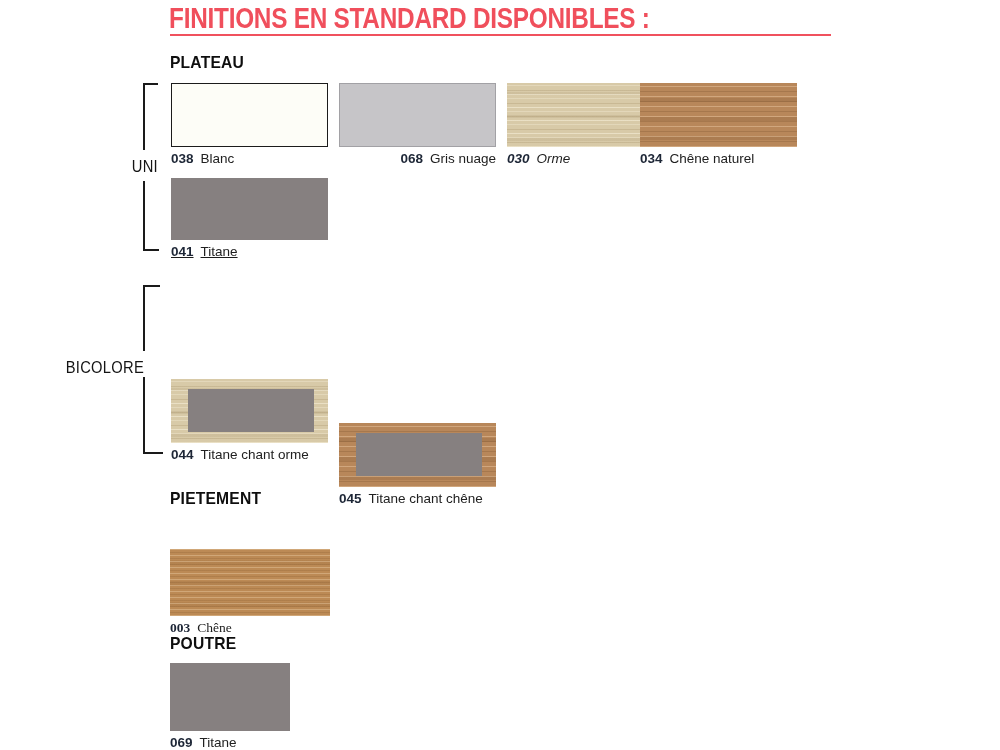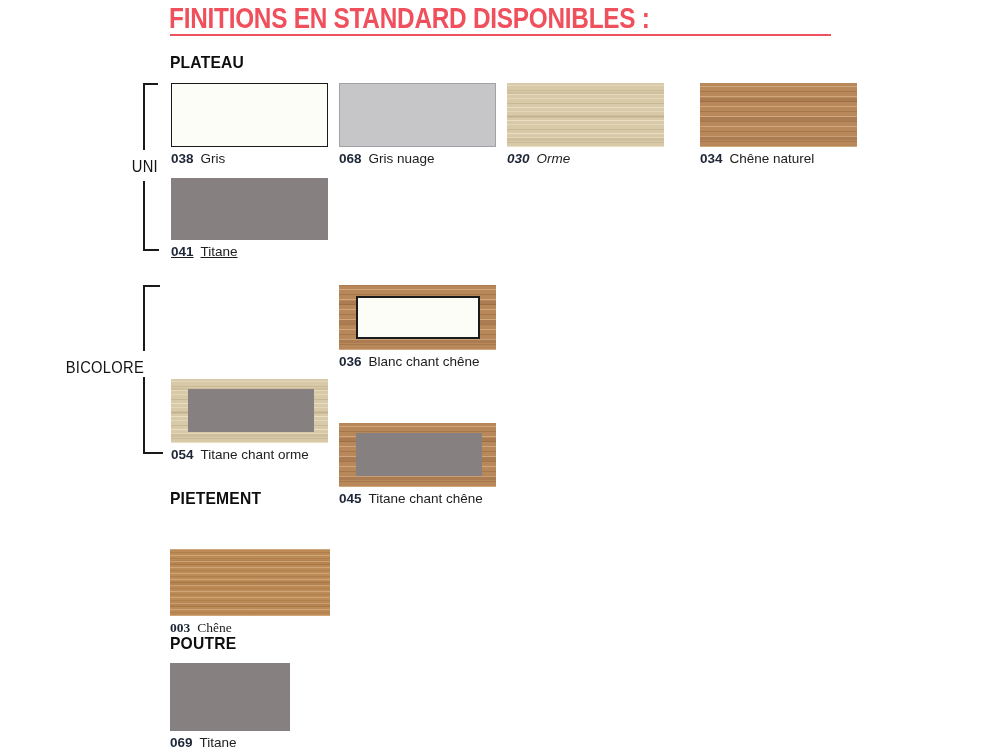--- a/index.html
+++ b/index.html
@@ -101,74 +101,66 @@
 
   <div class="bline" style="left:143px;top:83px;width:15px;height:1.5px;"></div>
   <div class="bline" style="left:143px;top:83px;width:1.5px;height:67px;"></div>
   <span class="group-label" style="left:118px;top:158px;width:40px;">UNI</span>
   <div class="bline" style="left:143px;top:181px;width:1.5px;height:69px;"></div>
   <div class="bline" style="left:143px;top:249px;width:16px;height:1.5px;"></div>
 
   <div class="swatch" style="left:171px;top:83px;">
     <div class="chip fill-blanc" style="width:157px;height:64px;"></div>
     <div class="swatch-label">
-      <span class="code">038</span><span class="name">Gris</span>
+      <span class="code">038</span><span class="name">Blanc</span>
     </div>
   </div>
 
-  <div class="swatch" style="left:339px;top:83px;">
+  <div class="swatch" style="left:339px;top:83px;text-align:right;">
     <div class="chip fill-gris" style="width:157px;height:64px;"></div>
     <div class="swatch-label">
       <span class="code">068</span><span class="name">Gris nuage</span>
     </div>
   </div>
 
   <div class="swatch" style="left:507px;top:83px;font-style:italic;">
     <div class="chip tex-orme" style="width:157px;height:64px;"></div>
     <div class="swatch-label">
       <span class="code">030</span><span class="name">Orme</span>
     </div>
   </div>
 
-  <div class="swatch" style="left:700px;top:83px;">
+  <div class="swatch" style="left:640px;top:83px;">
     <div class="chip tex-chene" style="width:157px;height:64px;"></div>
     <div class="swatch-label">
       <span class="code">034</span><span class="name">Chêne naturel</span>
     </div>
   </div>
 
   <div class="swatch" style="left:171px;top:178px;text-decoration:underline;">
     <div class="chip fill-titane" style="width:157px;height:62px;"></div>
     <div class="swatch-label">
       <span class="code">041</span><span class="name">Titane</span>
     </div>
   </div>
 
   <div class="bline" style="left:143px;top:285px;width:17px;height:1.5px;"></div>
   <div class="bline" style="left:143px;top:285px;width:1.5px;height:66px;"></div>
   <span class="group-label" style="left:58px;top:359px;width:86px;">BICOLORE</span>
   <div class="bline" style="left:143px;top:377px;width:1.5px;height:76px;"></div>
   <div class="bline" style="left:143px;top:452px;width:20px;height:1.5px;"></div>
 
 
-  <div class="swatch" style="left:339px;top:285px;">
-    <div class="chip tex-chene" style="width:157px;height:65px;">
-      <div class="inner inner-white"></div>
-    </div>
-    <div class="swatch-label">
-      <span class="code">036</span><span class="name">Blanc chant chêne</span>
-    </div>
-  </div>
 
   <div class="swatch" style="left:171px;top:379px;">
     <div class="chip tex-orme" style="width:157px;height:64px;">
       <div class="inner inner-titane"></div>
     </div>
     <div class="swatch-label">
-      <span class="code">054</span><span class="name">Titane chant orme</span>
+      <span class="code">044</span><span class="name">Titane chant orme</span>
     </div>
   </div>
 
   <div class="swatch" style="left:339px;top:379px;margin-top:44px;">
     <div class="chip tex-chene" style="width:157px;height:64px;">
       <div class="inner inner-titane"></div>
     </div>
     <div class="swatch-label">
       <span class="code">045</span><span class="name">Titane chant chêne</span>
     </div>

